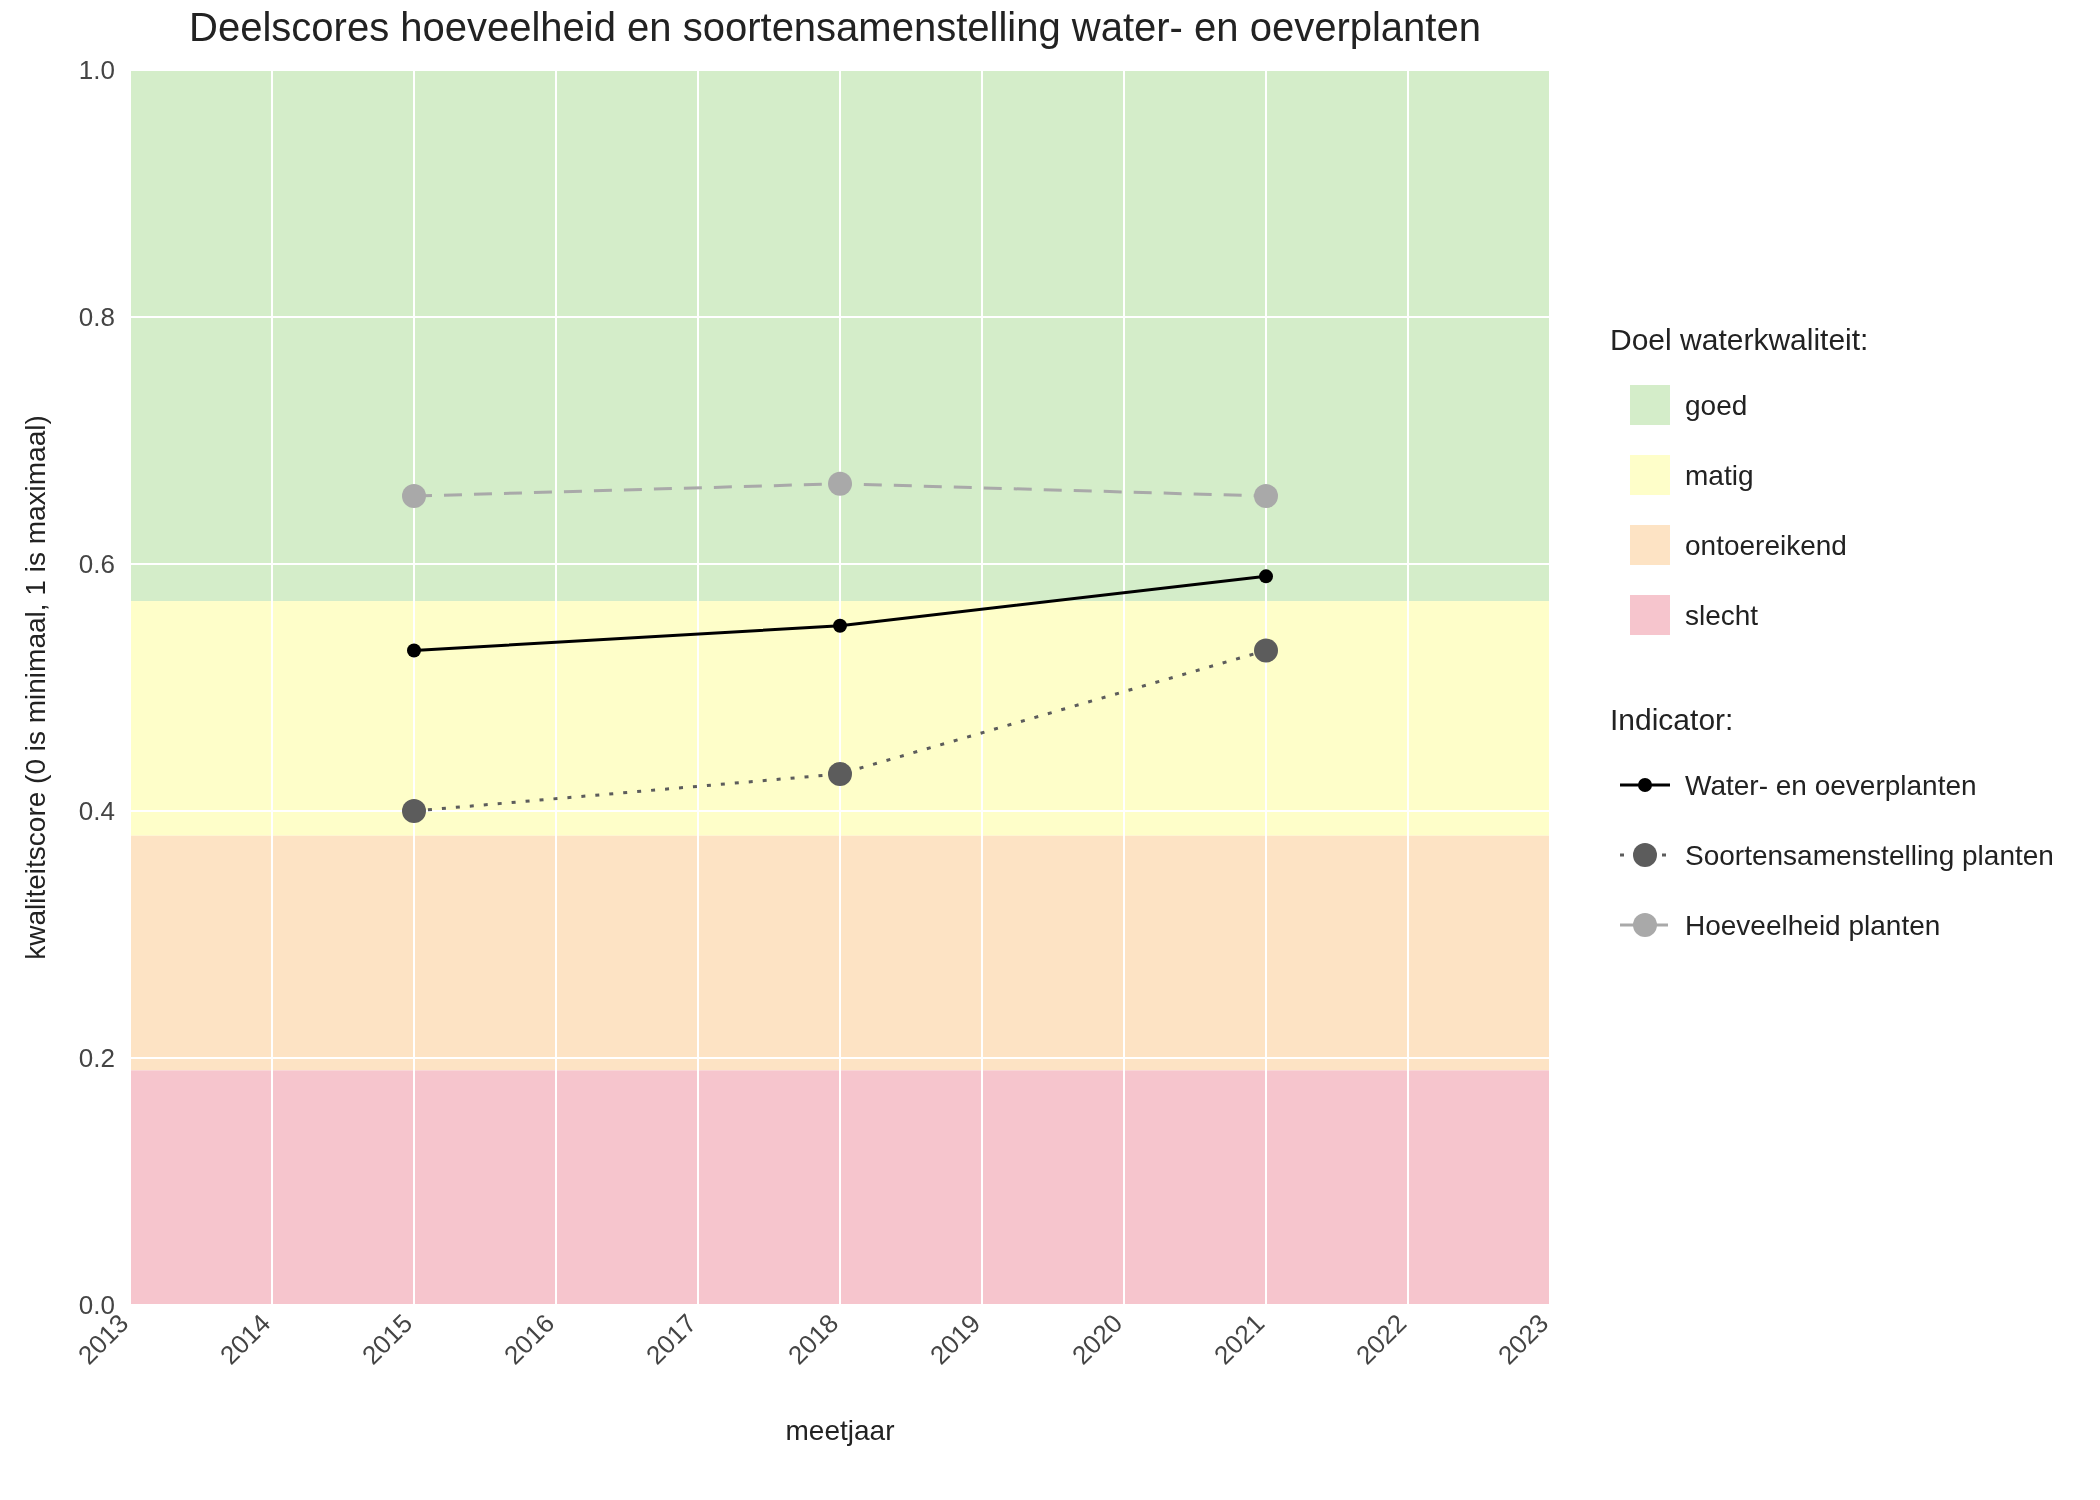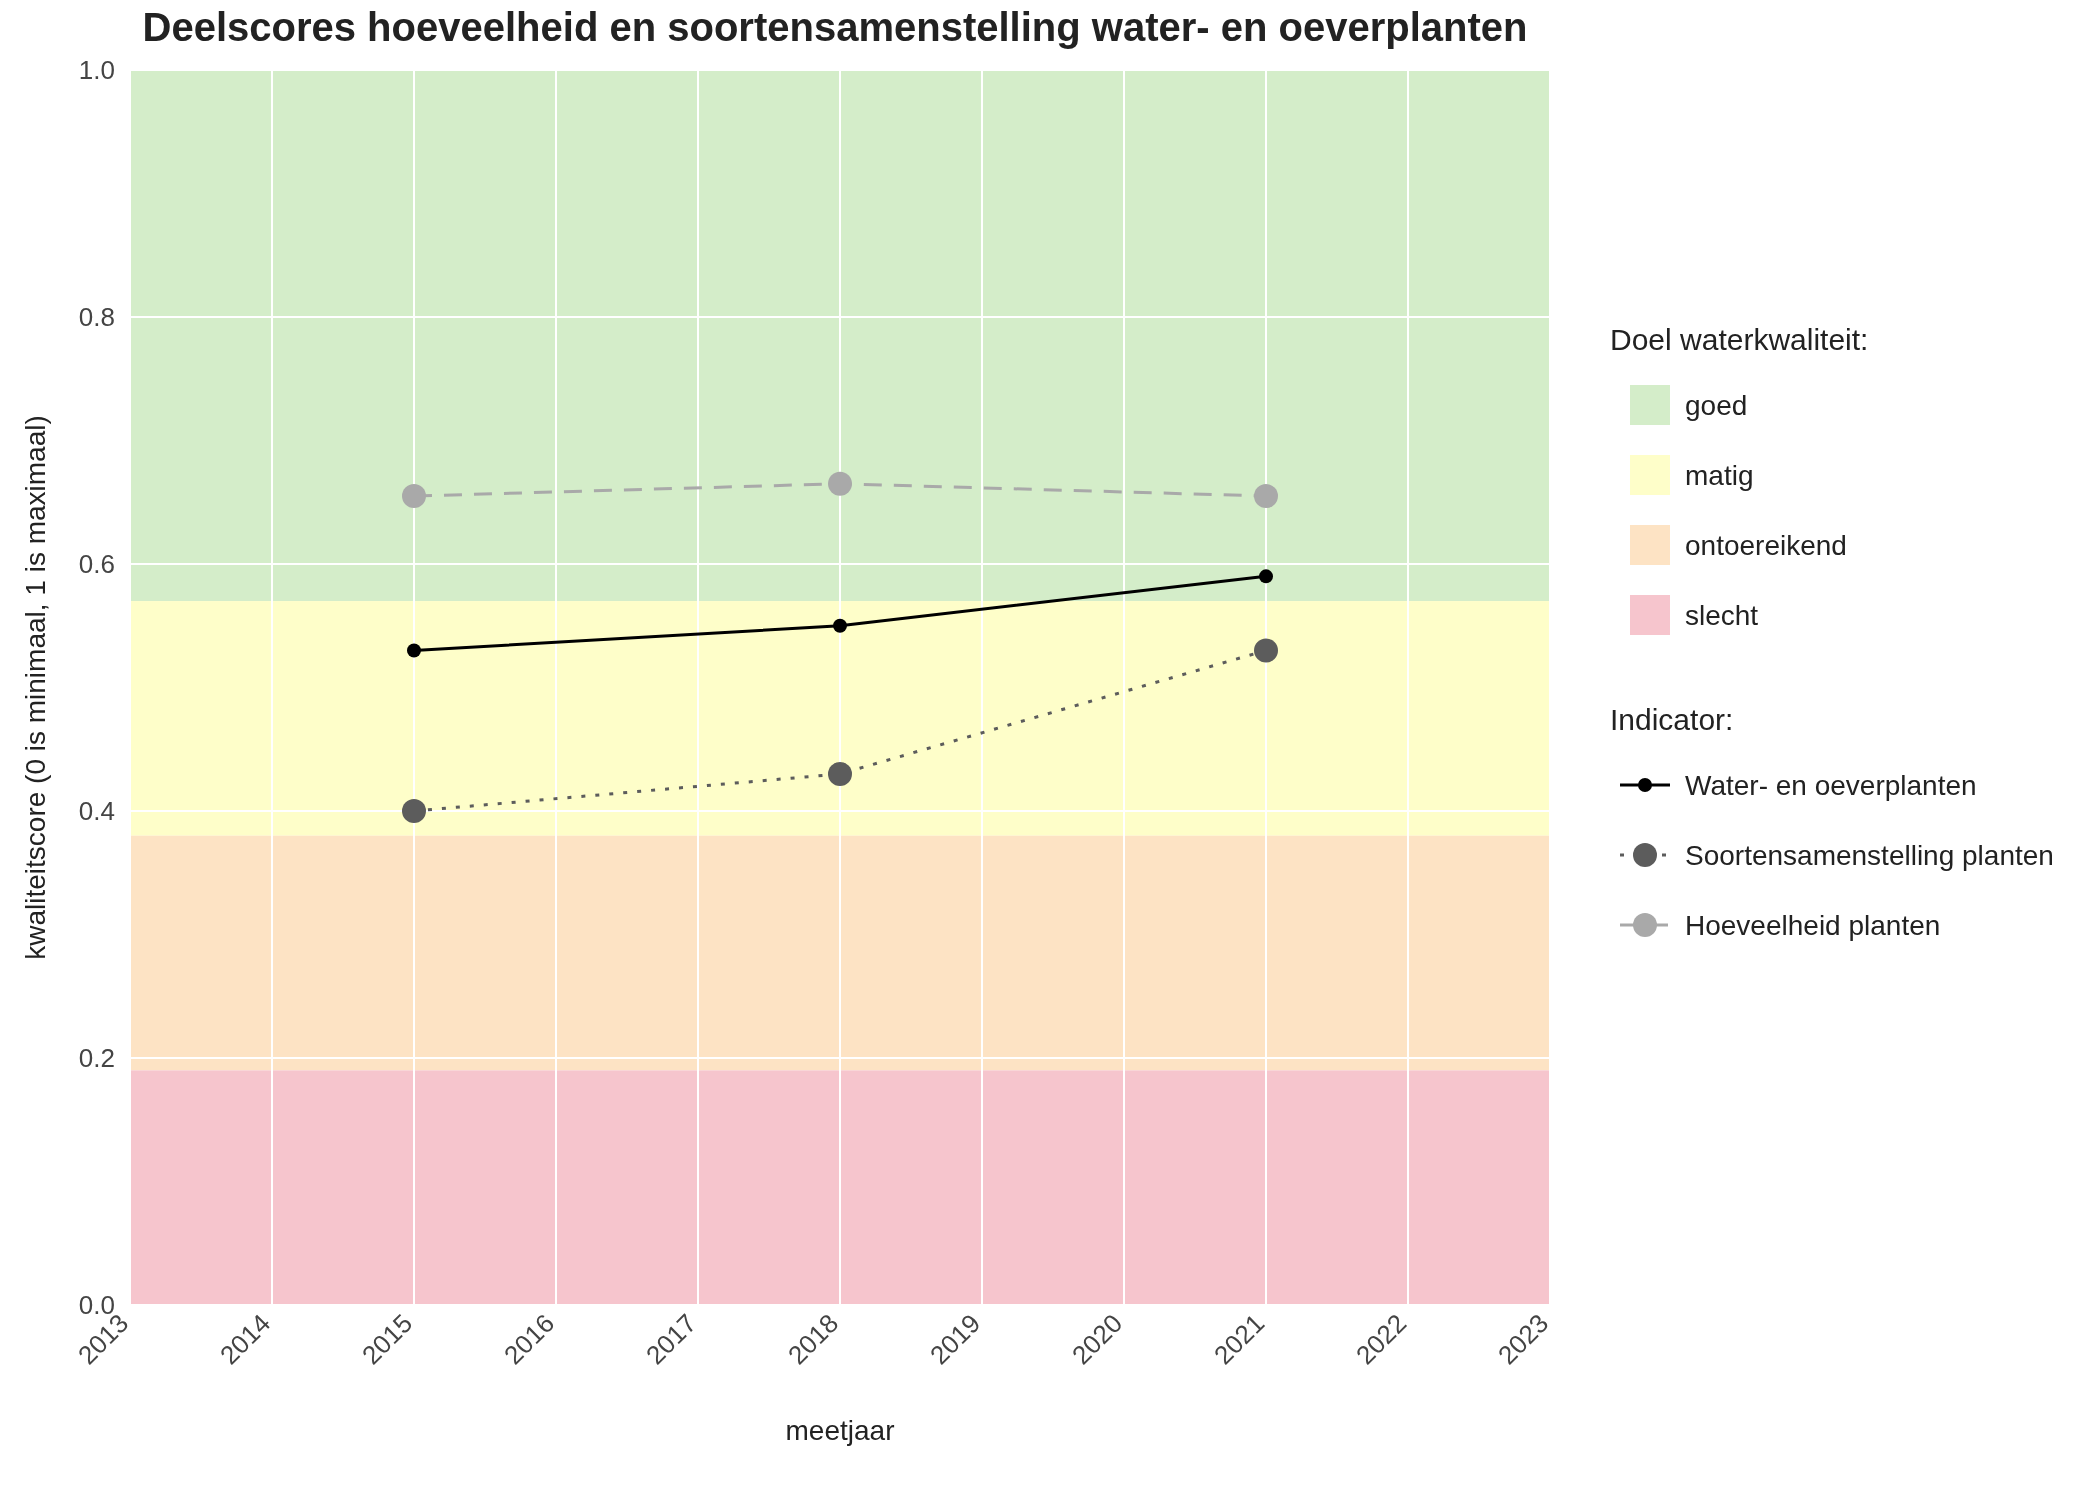--- a/index.html
+++ b/index.html
@@ -16,21 +16,21 @@
     height: 1500px;
   }
   .chart-title {
     position: absolute;
     top: 5px;
     left: 120px;
     width: 1430px;
     text-align: center;
     font-size: 40px;
     color: #222;
-    font-weight: bold;
+    font-weight: normal;
   }
   svg {
     position: absolute;
     top: 0;
     left: 0;
   }
   .axis-label {
     font-size: 28px;
     fill: #222;
   }

